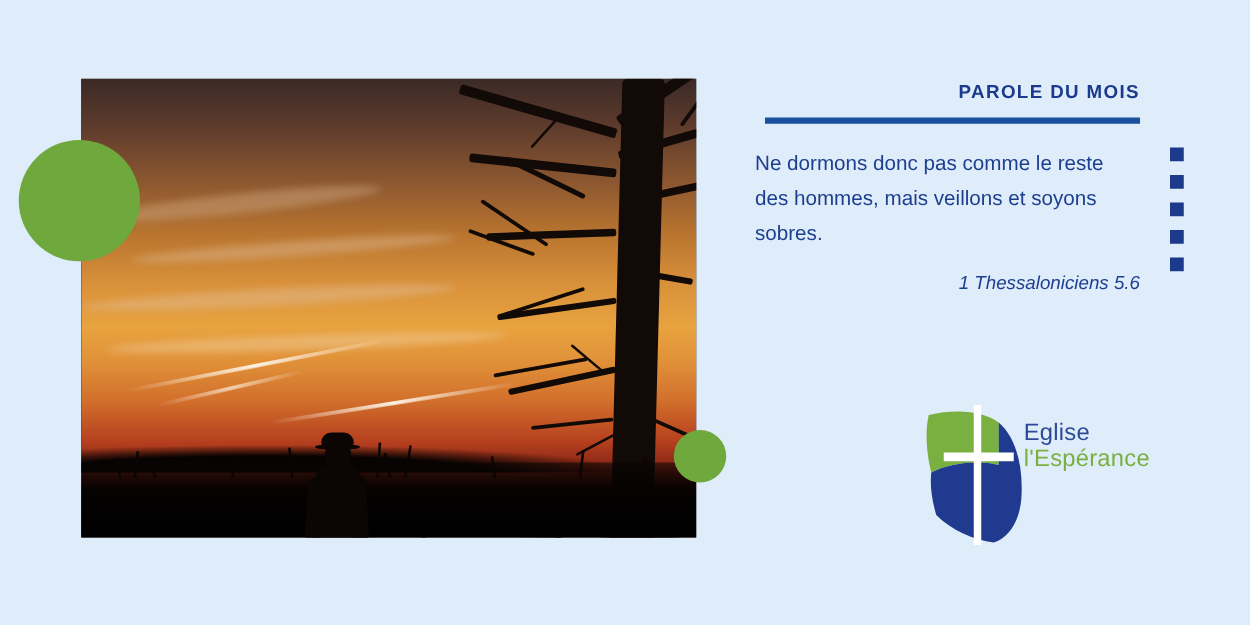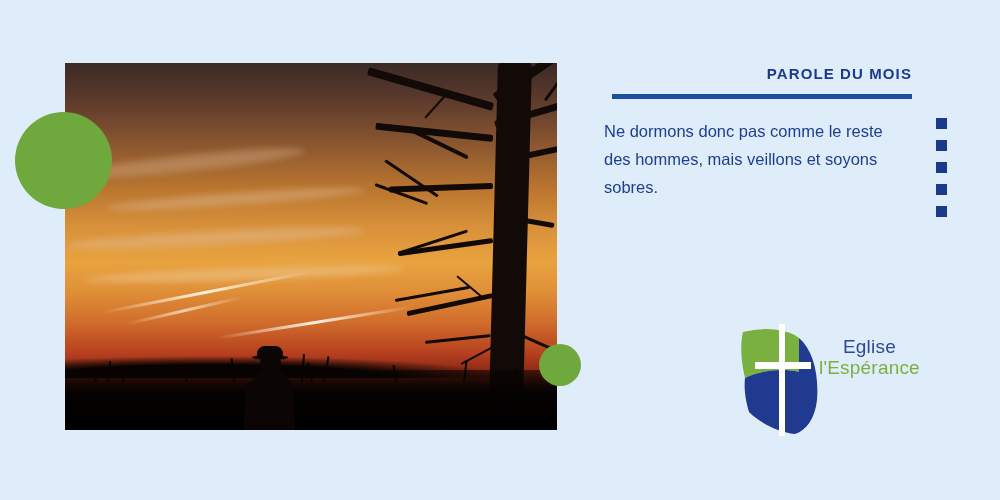--- a/index.html
+++ b/index.html
@@ -245,21 +245,20 @@
     position: absolute;
     left: 86px;
     top: 16px;
     line-height: 21px;
   }
   .logo-line {
     font-size: 19px;
     color: #2c4a96;
     letter-spacing: .2px;
     white-space: nowrap;
-    text-align: center;
   }
   .logo-line.green { color: #7ab03f; }
 </style>
 </head>
 <body>
 
 <div class="canvas">
 
   <div class="photo-frame">
     <div class="photo">
@@ -337,20 +336,21 @@
   <div class="circle-small"></div>
 
   <div class="right">
 
     <div class="kicker">PAROLE DU MOIS</div>
 
     <div class="rule"></div>
 
     <div class="quote">Ne dormons donc pas comme le reste des hommes, mais veillons et soyons sobres.</div>
 
+    <div class="attribution">1 Thessaloniciens 5.6</div>
 
     <div class="squares">
       <div class="sq"></div>
       <div class="sq"></div>
       <div class="sq"></div>
       <div class="sq"></div>
       <div class="sq"></div>
     </div>
 
     <div class="logo">

